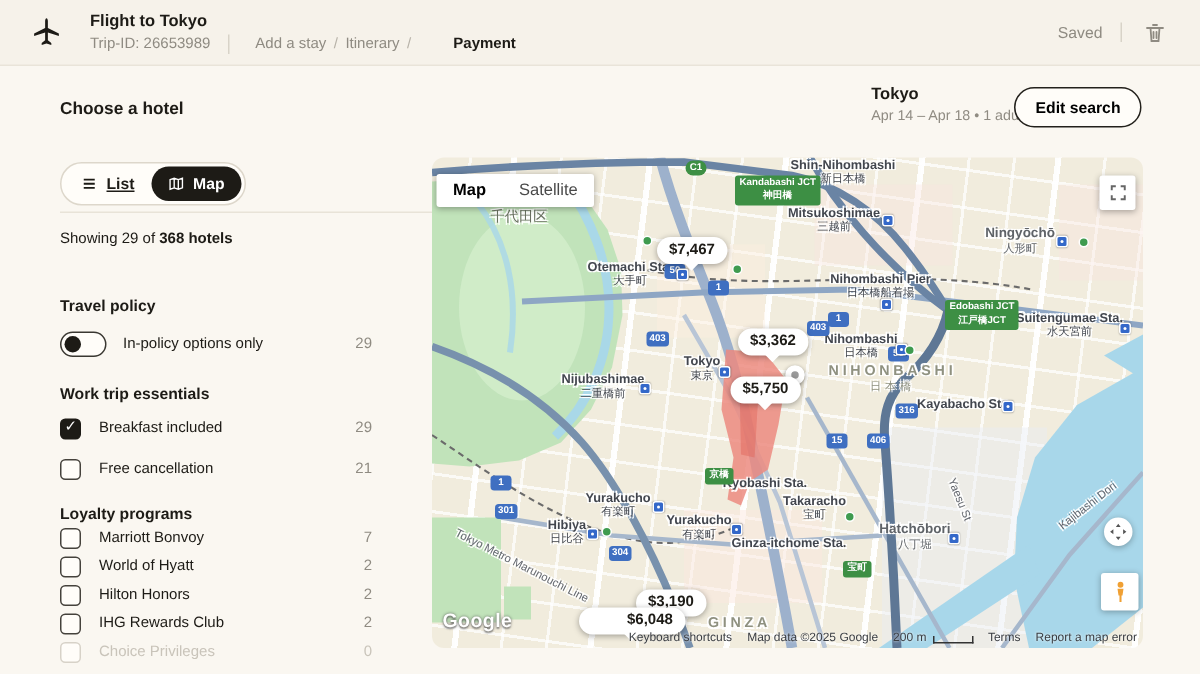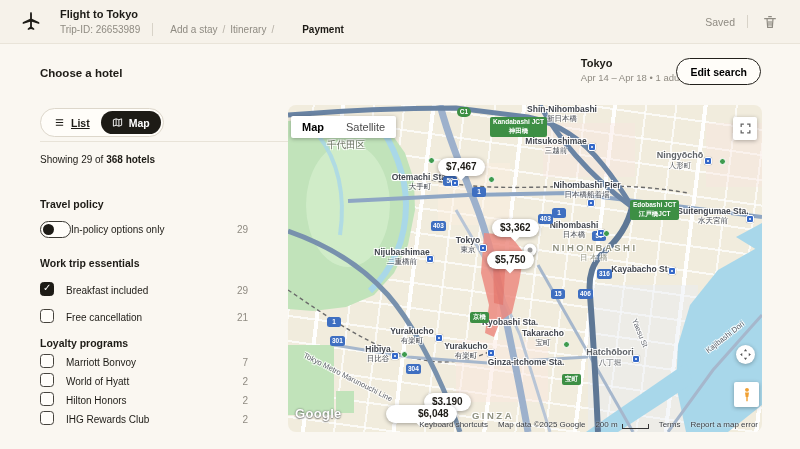--- a/index.html
+++ b/index.html
@@ -34,25 +34,25 @@
   .seg-item { display:flex; align-items:center; gap:6px; padding:0 11px; font-size:10.5px; font-weight:700; height:23px; cursor:pointer; }
   .seg-item.sel { background:#1d1b16; color:#fff; border-radius:14px; }
   .seg-item .und { text-decoration:underline; }
   .showing { margin-top:17px; font-size:10px; }
   .showing a { color:#1d1b16; font-weight:600; cursor:pointer; }
   h3.fh { font-size:10.5px; font-weight:600; }
   .h-policy { margin-top:33px; }
   .toggle-row { margin-top:11px; display:flex; align-items:center; cursor:pointer; }
   .switch { width:31px; height:17px; border:1.5px solid #3a3832; border-radius:10px; background:#fffdf9; position:relative; flex:none; }
   .switch .knob { position:absolute; left:2px; top:1.5px; width:11px; height:11px; border-radius:50%; background:#1d1b16; }
-  .toggle-row .lbl { font-size:10px; }
+  .toggle-row .lbl { font-size:10px; margin-left:11px; }
   .cnt { margin-left:auto; font-size:10px; color:#8f8b82; }
   .h-work { margin-top:19px; }
   .h-loyalty { margin-top:14px; }
-  .cb-row { display:flex; align-items:flex-end; height:21px; margin-top:6px; cursor:pointer; }
+  .cb-row { display:flex; align-items:center; height:21px; margin-top:6px; cursor:pointer; }
   .cb { width:14px; height:14px; border:1.5px solid #45423c; border-radius:3.5px; margin-right:12px; flex:none; position:relative; background:#fffdf9; }
   .cb.checked { background:#1d1b16; border-color:#1d1b16; }
   .cb.checked::after { content:"\2713"; position:absolute; left:2px; top:-1px; color:#fff; font-size:10px; font-weight:700; }
   .cb-row .cb-label { font-size:10px; }
   .cb-row.disabled .cb { border-color:#d7d2c8; }
   .cb-row.disabled .cb-label, .cb-row.disabled .cnt { color:#c9c4ba; }
   .loyal .cb-row { height:19px; margin-top:0; }
 
   
   .map { position:absolute; left:288px; top:105px; width:474px; height:327px; border-radius:8px; overflow:hidden; background:#f1ecdd; cursor:grab; }
@@ -196,20 +196,25 @@
       </label>
       <label class="cb-row">
         <span class="cb"></span>
         <span class="cb-label">Hilton Honors</span>
         <span class="cnt">2</span>
       </label>
       <label class="cb-row">
         <span class="cb"></span>
         <span class="cb-label">IHG Rewards Club</span>
         <span class="cnt">2</span>
+      </label>
+      <label class="cb-row disabled">
+        <span class="cb"></span>
+        <span class="cb-label">Choice Privileges</span>
+        <span class="cnt">0</span>
       </label>
     </div>
 
   
 </aside>
 
 <div class="map">
   <div class="streets"></div>
 
   <svg class="geo" width="474" height="327" viewBox="0 0 474 327">

